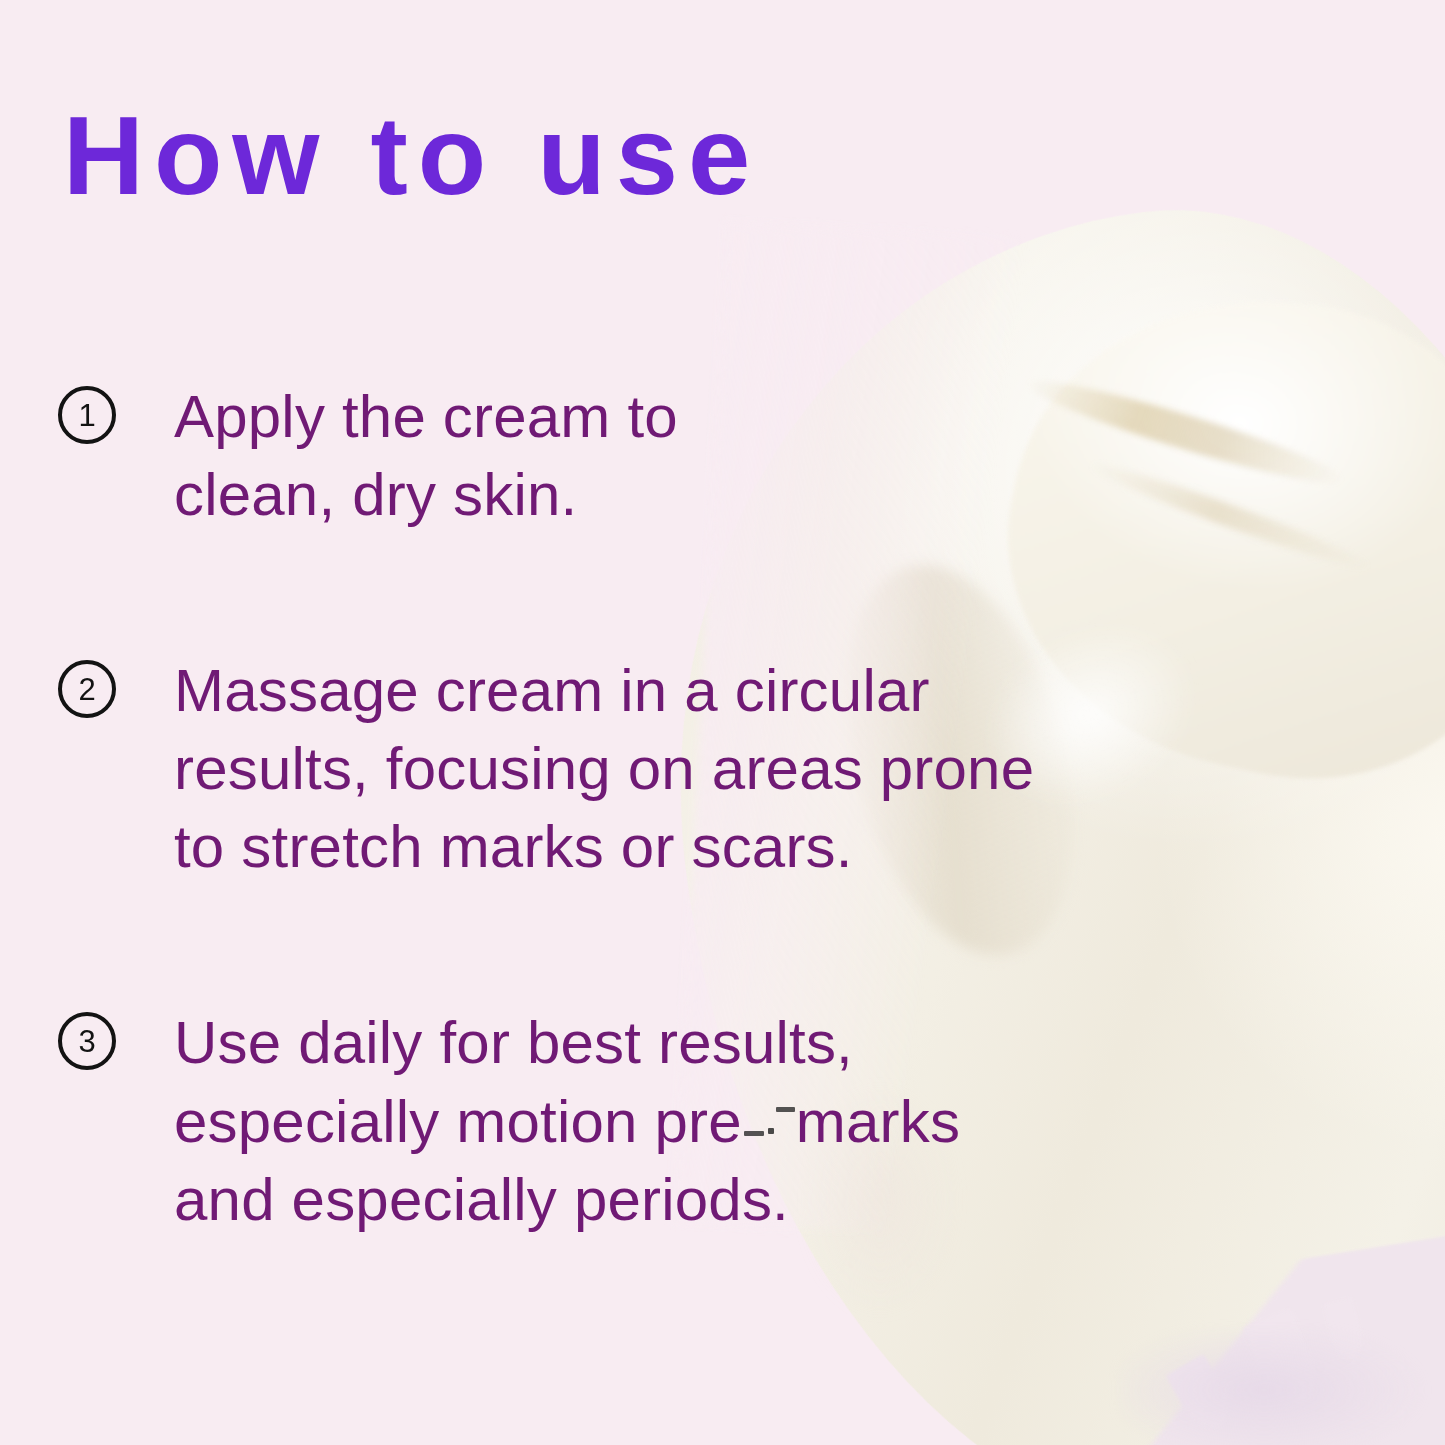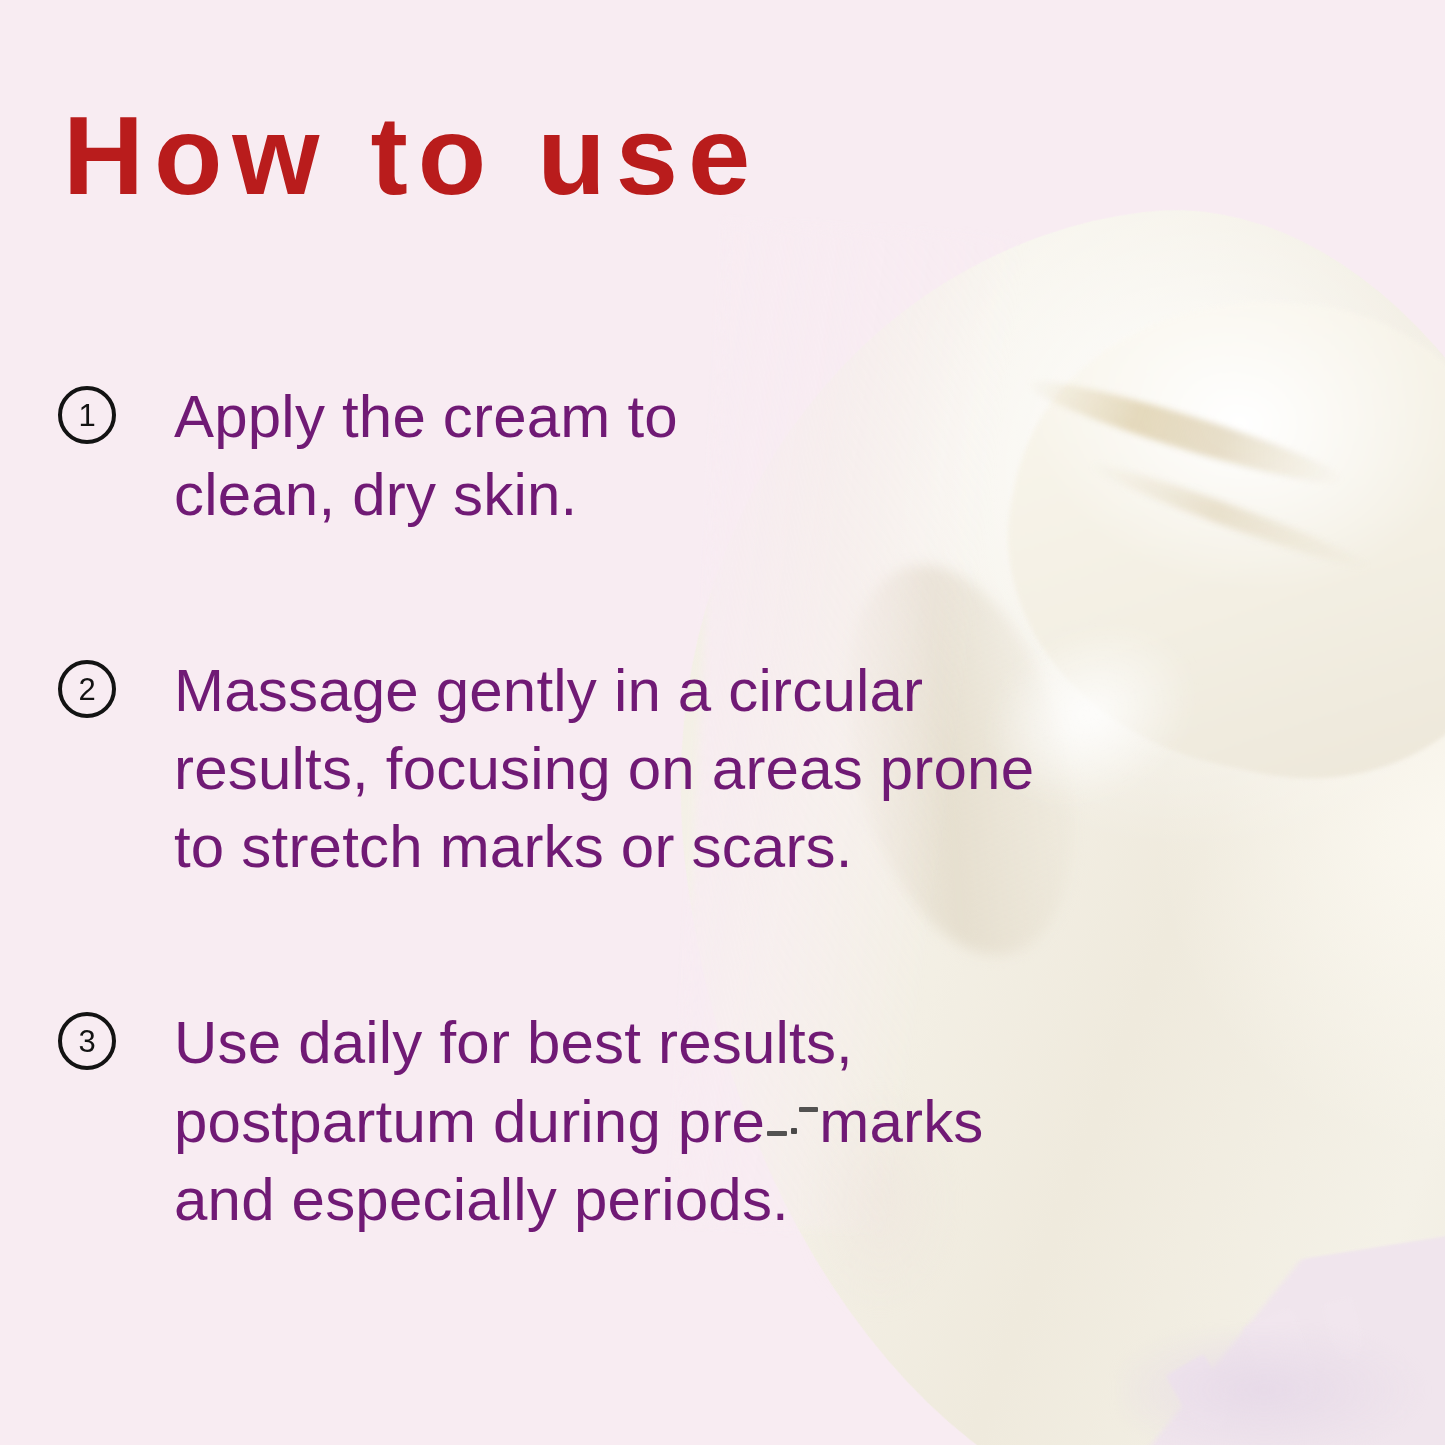--- a/index.html
+++ b/index.html
@@ -160,21 +160,21 @@
     z-index:5;
   }
 
   .heading {
     position:absolute;
     left:63px;
     top:100px;
     font-size:112px;
     font-weight:700;
     letter-spacing:10px;
-    color:#b91c1c;
+    color:#6d28d9;
     line-height:1.0;
     white-space:nowrap;
   }
 
   .steps {
     position:absolute;
     left:0;
     top:378px;
     width:1340px;
   }
@@ -267,30 +267,30 @@
         <div class="step-marker">1</div>
         <div class="step-text">
           <span class="line">Apply the cream to</span>
           <span class="line">clean, dry skin.</span>
         </div>
       </div>
 
       <div class="step">
         <div class="step-marker">2</div>
         <div class="step-text">
-          <span class="line">Massage gently in a circular</span>
+          <span class="line">Massage cream in a circular</span>
           <span class="line">results, focusing on areas prone</span>
           <span class="line">to stretch marks or scars.</span>
         </div>
       </div>
 
       <div class="step">
         <div class="step-marker">3</div>
         <div class="step-text">
           <span class="line">Use daily for best results,</span>
-          <span class="line"><span>postpartum during pre</span><span class="glyph-artifact"><i class="art-underscore"></i><i class="art-dot"></i><i class="art-dash"></i></span><span>marks</span></span>
+          <span class="line"><span>especially motion pre</span><span class="glyph-artifact"><i class="art-underscore"></i><i class="art-dot"></i><i class="art-dash"></i></span><span>marks</span></span>
           <span class="line">and especially periods.</span>
         </div>
       </div>
 
     </div>
   </div>
 </div>
 
 </body></html>

